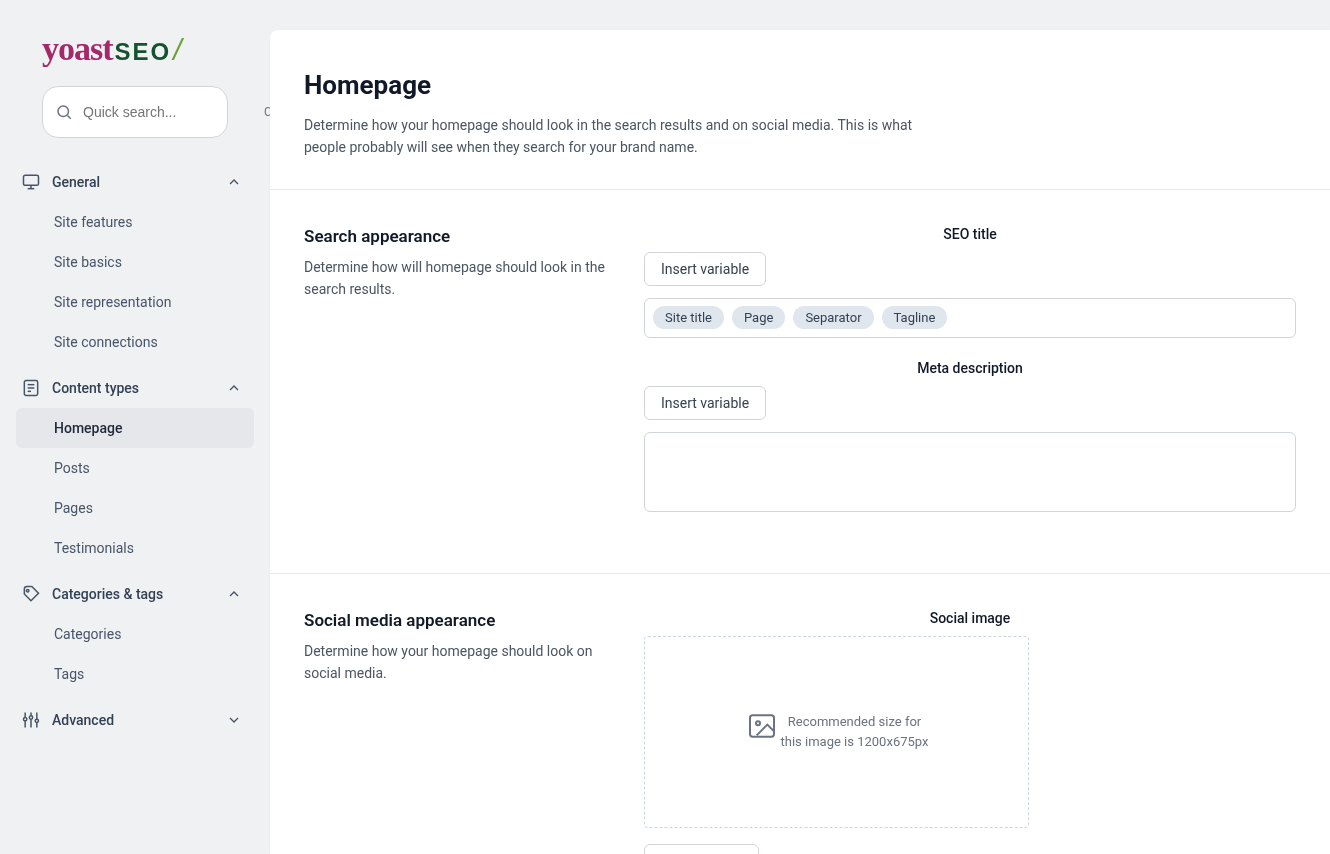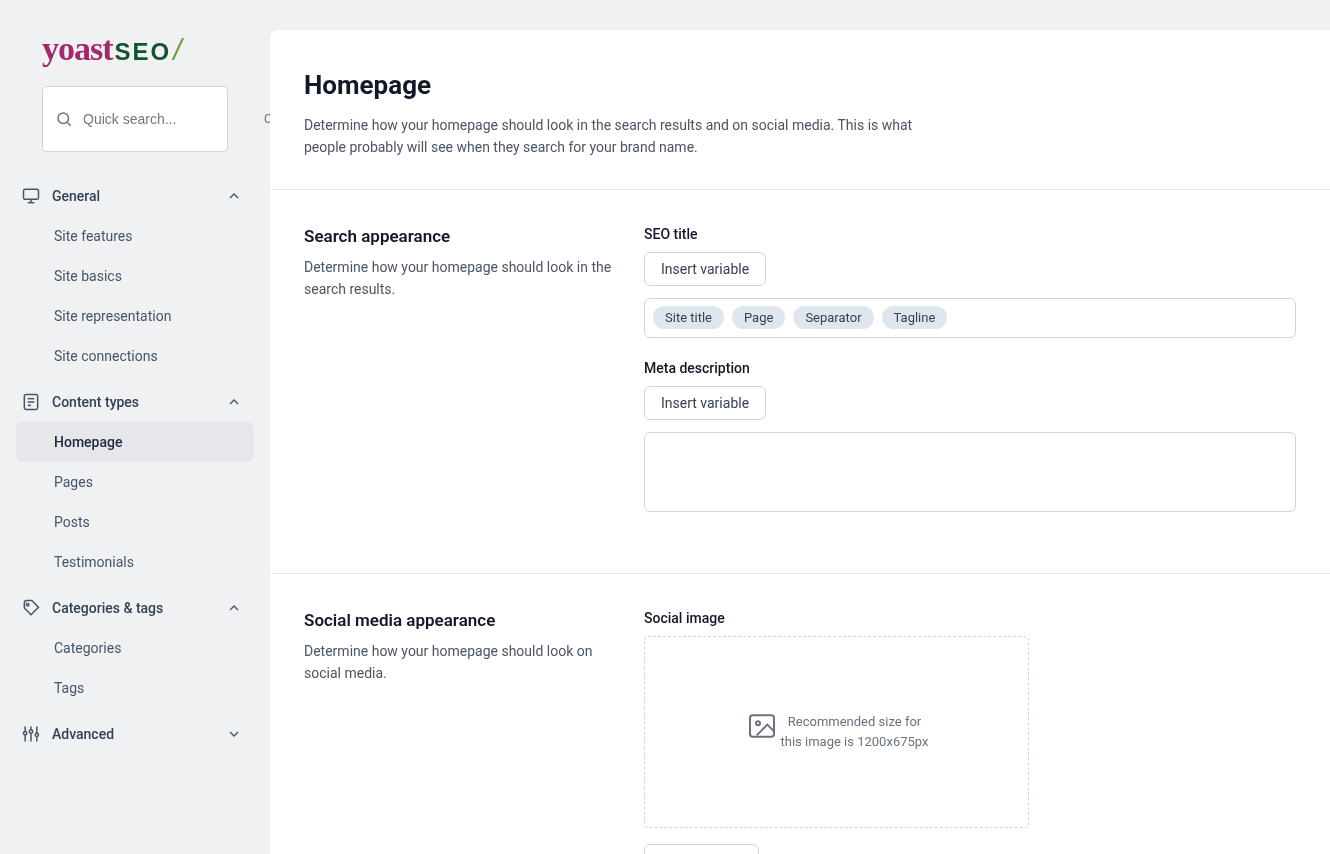--- a/index.html
+++ b/index.html
@@ -46,22 +46,22 @@
     margin-left: 2px;
   }
   .search-wrap {
     margin: 0 28px 24px 28px;
   }
   .search {
     display: flex;
     align-items: center;
     background: #fff;
     border: 1px solid #d1d5db;
-    border-radius: 4px;
-    padding: 23px 12px;
+    border-radius: 16px;
+    padding: 16px 12px;
     color: #6b7280;
   }
   .search input {
     border: none;
     outline: none;
     flex: 1;
     font-size: 14px;
     color: #6b7280;
     background: transparent;
     margin-left: 10px;
@@ -157,20 +157,21 @@
   .section-right {
     flex: 1;
   }
   .field { margin-bottom: 22px; }
   .field-label {
     font-size: 14px;
     font-weight: 500;
     color: #111827;
     display: block;
     margin-bottom: 10px;
+    text-align: center;
   }
   .btn-outline {
     display: inline-block;
     border: 1px solid #d1d5db;
     background: #fff;
     color: #374151;
     padding: 8px 16px;
     border-radius: 6px;
     font-size: 14px;
     cursor: pointer;
@@ -285,22 +286,22 @@
               </svg>
             </span>
             <span class="g-label">Content types</span>
             <span class="chev">
               <svg width="16" height="16" viewBox="0 0 24 24" fill="none" stroke="#475569" stroke-width="2">
                 <polyline points="18 15 12 9 6 15"></polyline>
               </svg>
             </span>
           </div>
           <div class="nav-item active">Homepage</div>
+          <div class="nav-item">Posts</div>
           <div class="nav-item">Pages</div>
-          <div class="nav-item">Posts</div>
           <div class="nav-item">Testimonials</div>
         </div>
         <div class="nav-group">
           <div class="nav-group-header">
             <span class="g-icon">
               <svg width="20" height="20" viewBox="0 0 24 24" fill="none" stroke="#475569" stroke-width="1.8">
                 <path d="M7 3h6l8 8-9 9-8-8V6a3 3 0 013-3z"></path>
                 <circle cx="8" cy="8" r="1.5"></circle>
               </svg>
             </span>
@@ -342,21 +343,21 @@
 
   <div class="main">
     <div class="page-header">
       <h1 class="page-title">Homepage</h1>
       <p class="page-desc">Determine how your homepage should look in the search results and on social media. This is what people probably will see when they search for your brand name.</p>
     </div>
 
     <div class="section">
       <div class="section-left">
         <div class="section-title">Search appearance</div>
-        <div class="section-desc">Determine how your homepage should look in the search results.</div>
+        <div class="section-desc">Determine how will homepage should look in the search results.</div>
       </div>
       <div class="section-right">
         <div class="field">
           <span class="field-label">SEO title</span>
           <button class="btn-outline">Insert variable</button>
           <div class="token-field" id="seo-tokens">
               <span class="token">Site title</span>
               <span class="token">Page</span>
               <span class="token">Separator</span>
               <span class="token">Tagline</span>

